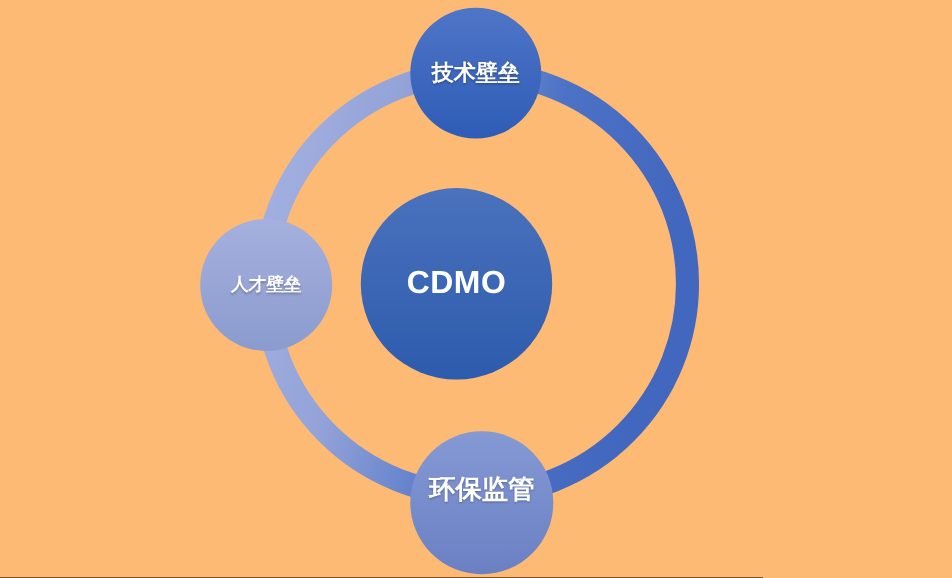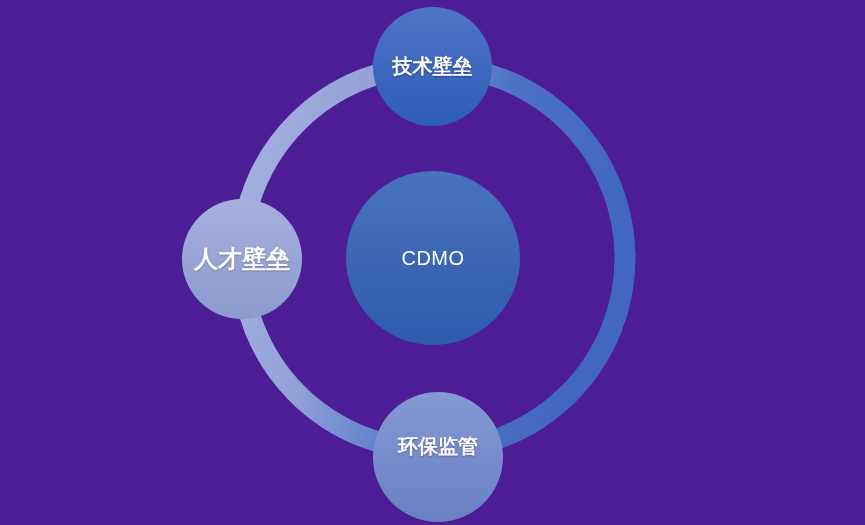--- a/index.html
+++ b/index.html
@@ -1,60 +1,60 @@
 <!DOCTYPE html>
 <html><head>
 <meta charset="utf-8">
 <style>
   html,body{margin:0;padding:0;background:#000;}
   .stage{
     position:relative;
     width:865px;height:525px;
-    background:#4c1d95;
+    background:#fdba74;
     overflow:hidden;
     font-family:"Liberation Sans", sans-serif;
   }
   .ring-svg{position:absolute;left:0;top:0;}
   .node{
     position:absolute;
     border-radius:50%;
     display:flex;align-items:center;justify-content:center;
     text-align:center;
     color:#ffffff;
   }
   .node .lines span{display:block;}
   .node-center{
-    left:346px;top:171px;width:174px;height:174px;
+    left:328px;top:171px;width:174px;height:174px;
     background:linear-gradient(180deg,#4a72bd 0%,#2d5bad 100%);
-    font-size:20px;font-weight:400;line-height:1.42;
+    font-size:29px;font-weight:700;line-height:1.42;
     letter-spacing:0.5px;
   }
   .node-top{
     left:373px;top:7px;width:119px;height:119px;
     background:linear-gradient(180deg,#4f75c7 0%,#2e5cb6 100%);
     font-size:20px;font-weight:700;
     text-shadow:0 1px 2px rgba(0,0,0,0.35);
   }
   .node-right{
     left:565px;top:197px;width:122px;height:122px;
     background:linear-gradient(180deg,#6784cc 0%,#4165bc 100%);
     font-size:20px;font-weight:700;
     text-shadow:0 1px 2px rgba(0,0,0,0.35);
   }
   .node-bottom{
     left:373px;top:392px;width:130px;height:130px;
     background:linear-gradient(180deg,#8599d4 0%,#6a80c3 100%);
-    font-size:20px;font-weight:700;line-height:1.35;
+    font-size:24px;font-weight:700;line-height:1.35;
     text-shadow:0 1px 2px rgba(0,0,0,0.3);
   }
   .node-bottom .lines{transform:translateY(-11px);}
   .node-left{
     left:182px;top:199px;width:120px;height:120px;
     background:linear-gradient(180deg,#a5b0de 0%,#8b9bce 100%);
-    font-size:24px;font-weight:700;
+    font-size:16px;font-weight:700;
     text-shadow:0 1px 2px rgba(0,0,0,0.25);
   }
 </style>
 </head>
 <body>
 
 <div class="stage">
 
   <svg class="ring-svg" width="865" height="525" viewBox="0 0 865 525" aria-hidden="true">
     <defs>

